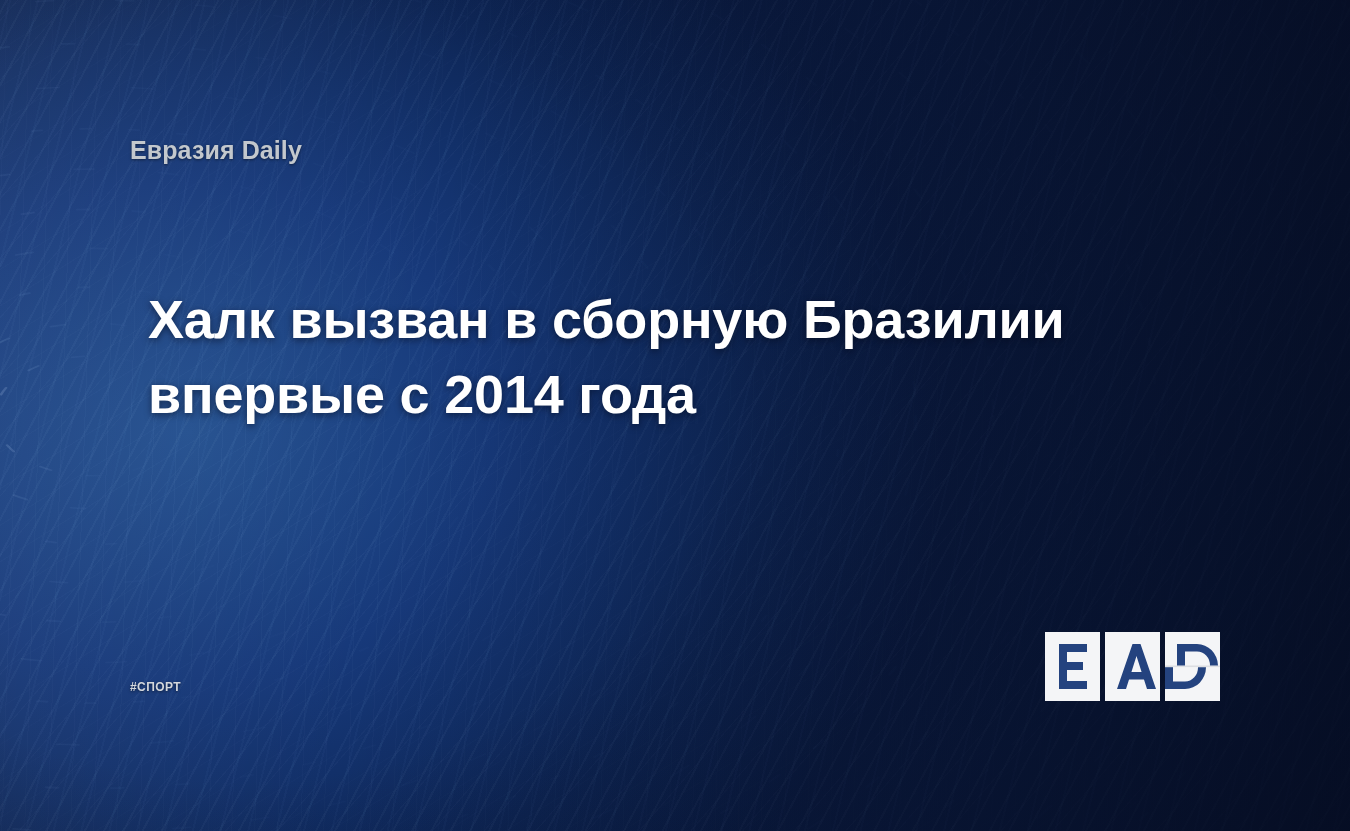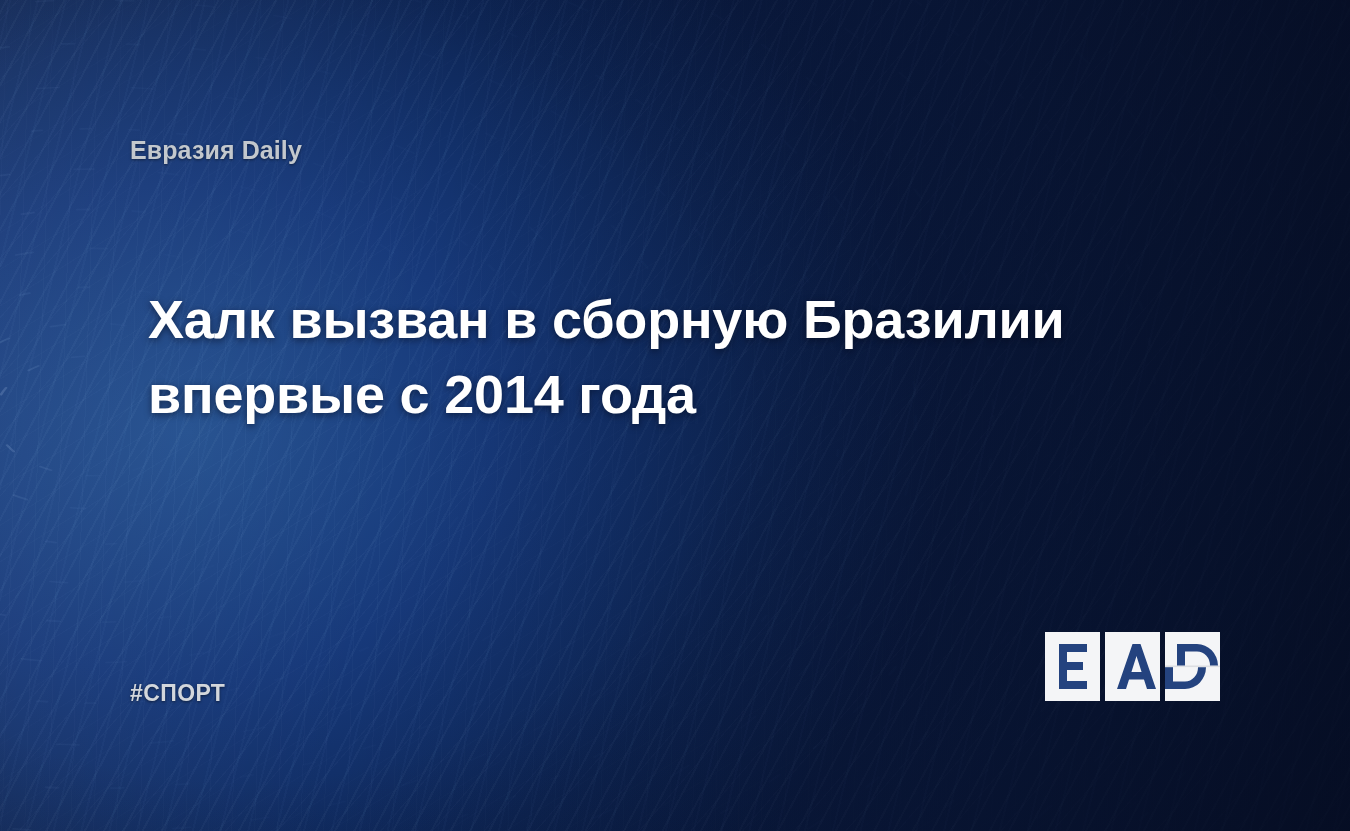--- a/index.html
+++ b/index.html
@@ -116,21 +116,21 @@
     font-weight: bold;
     color: #ffffff;
     letter-spacing: -0.2px;
     text-shadow: 0 2px 7px rgba(2,8,24,.55);
   }
 
   .tag {
     position: absolute;
     left: 130px;
     top: 680px;
-    font-size: 23px;
+    font-size: 12px;
     font-weight: bold;
     letter-spacing: .4px;
     color: #d3d7dc;
     text-shadow: 0 1px 3px rgba(0,0,0,.5);
     white-space: nowrap;
   }
 
   
   .logo {
     position: absolute;

